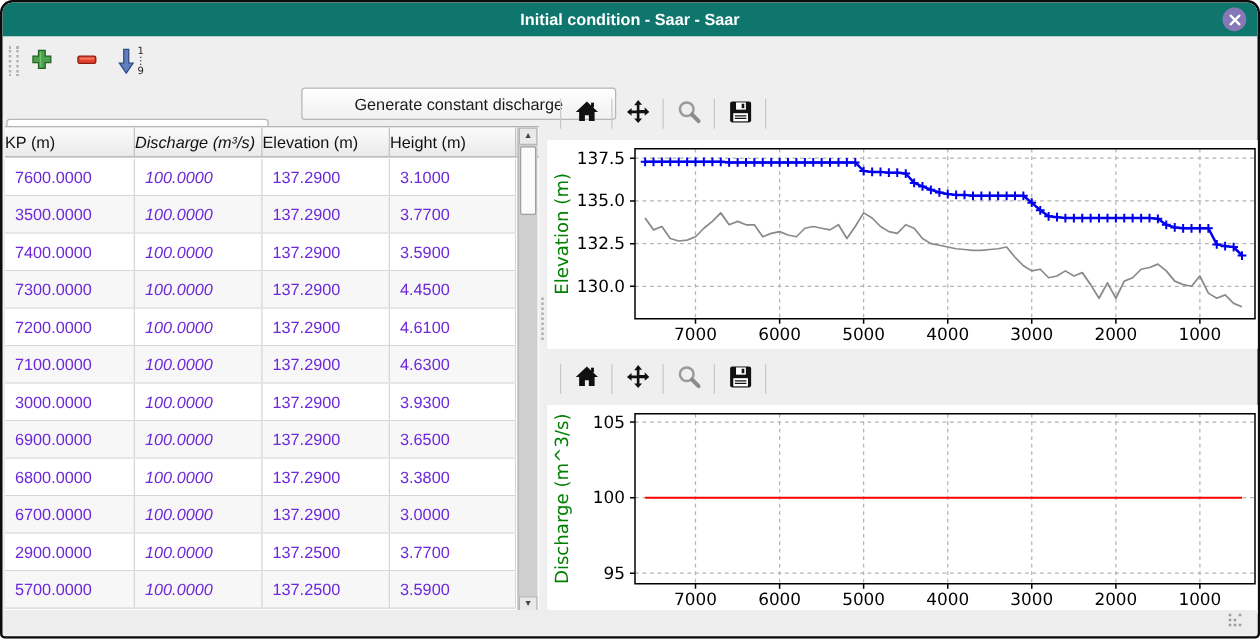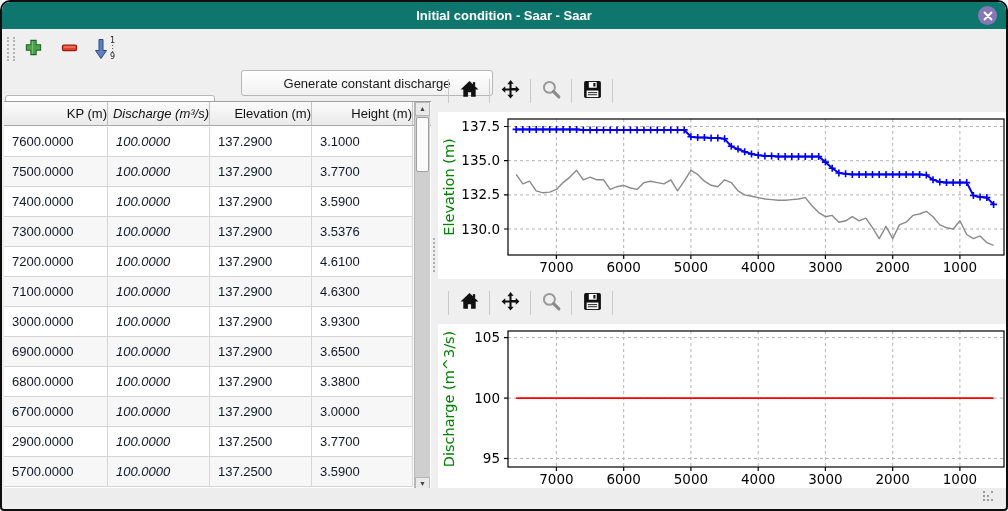--- a/index.html
+++ b/index.html
@@ -36,29 +36,29 @@
     font-size:13px; color:#1a1a1a; font-family:"Liberation Sans", sans-serif; cursor:pointer;
   }
   #btn-minheight { left:3px; width:210px;margin-top:25px; }
   #btn-constdis  { left:216px; width:252px;margin-left:23px; }
   .table-wrap {
     position:absolute; left:2px; top:99px; width:427px; height:389px;
     background:#ffffff; border-top:1px solid #9e9e9e;
   }
   .thead { display:flex; height:24px; background:linear-gradient(#fbfbfb,#eaeaea); border-bottom:1px solid #a8a8a8; }
   .thcell {
-    font-size:13px; color:#111; text-align:right; line-height:23px;
+    font-size:13px; color:#111; text-align:left; line-height:23px;
     border-right:1px solid #c2c2c2; overflow:hidden; white-space:nowrap;
   }
   .c0 { width:104px; } .c1 { width:102px;font-style:italic; } .c2 { width:102px; } .c3 { width:101px; }
   .tbody { position:absolute; left:0; top:25px; width:409px; height:364px; overflow:hidden; background:#fff; }
   .trow { display:flex; height:30px; border-bottom:1px solid #d6d6d6; background:#ffffff; }
   .trow.alt { background:#f7f7f7; }
   .tcell {
-    font-size:13px; color:#0f172a; line-height:29px; padding-left:8px;
+    font-size:13px; color:#6d28d9; line-height:29px; padding-left:8px;
     border-right:1px solid #d6d6d6; overflow:hidden; white-space:nowrap;
   }
   
   .vscroll { position:absolute; right:1px; top:0px; width:16px; height:389px; background:#cfcfcf; border-left:1px solid #b5b5b5; }
   .sbtn { position:absolute; left:0; width:15px; height:14px; background:#e9e9e9; border:1px solid #b5b5b5; font-size:7px; color:#444; text-align:center; line-height:12px; padding:0; cursor:pointer;}
   .sbtn.up { top:0; } .sbtn.down { bottom:0; }
   .sthumb { position:absolute; left:1px; top:15px; width:13px; height:55px; background:#fbfbfb; border:1px solid #9f9f9f; border-radius:2px; cursor:grab;}
   
   .splitter { position:absolute; left:431px; top:236px; width:8px; height:34px;
     border-left:2px dotted #b0b0b0; }
@@ -131,36 +131,36 @@
       <div class="thcell c3">Height (m)</div>
     </div>
     <div class="tbody" id="table-body">
         <div class="trow">
           <div class="tcell c0">7600.0000</div>
           <div class="tcell c1">100.0000</div>
           <div class="tcell c2">137.2900</div>
           <div class="tcell c3">3.1000</div>
         </div>
         <div class="trow alt">
-          <div class="tcell c0">7500.0000</div>
+          <div class="tcell c0">3500.0000</div>
           <div class="tcell c1">100.0000</div>
           <div class="tcell c2">137.2900</div>
           <div class="tcell c3">3.7700</div>
         </div>
         <div class="trow">
           <div class="tcell c0">7400.0000</div>
           <div class="tcell c1">100.0000</div>
           <div class="tcell c2">137.2900</div>
           <div class="tcell c3">3.5900</div>
         </div>
         <div class="trow alt">
           <div class="tcell c0">7300.0000</div>
           <div class="tcell c1">100.0000</div>
           <div class="tcell c2">137.2900</div>
-          <div class="tcell c3">3.5376</div>
+          <div class="tcell c3">4.4500</div>
         </div>
         <div class="trow">
           <div class="tcell c0">7200.0000</div>
           <div class="tcell c1">100.0000</div>
           <div class="tcell c2">137.2900</div>
           <div class="tcell c3">4.6100</div>
         </div>
         <div class="trow alt">
           <div class="tcell c0">7100.0000</div>
           <div class="tcell c1">100.0000</div>

